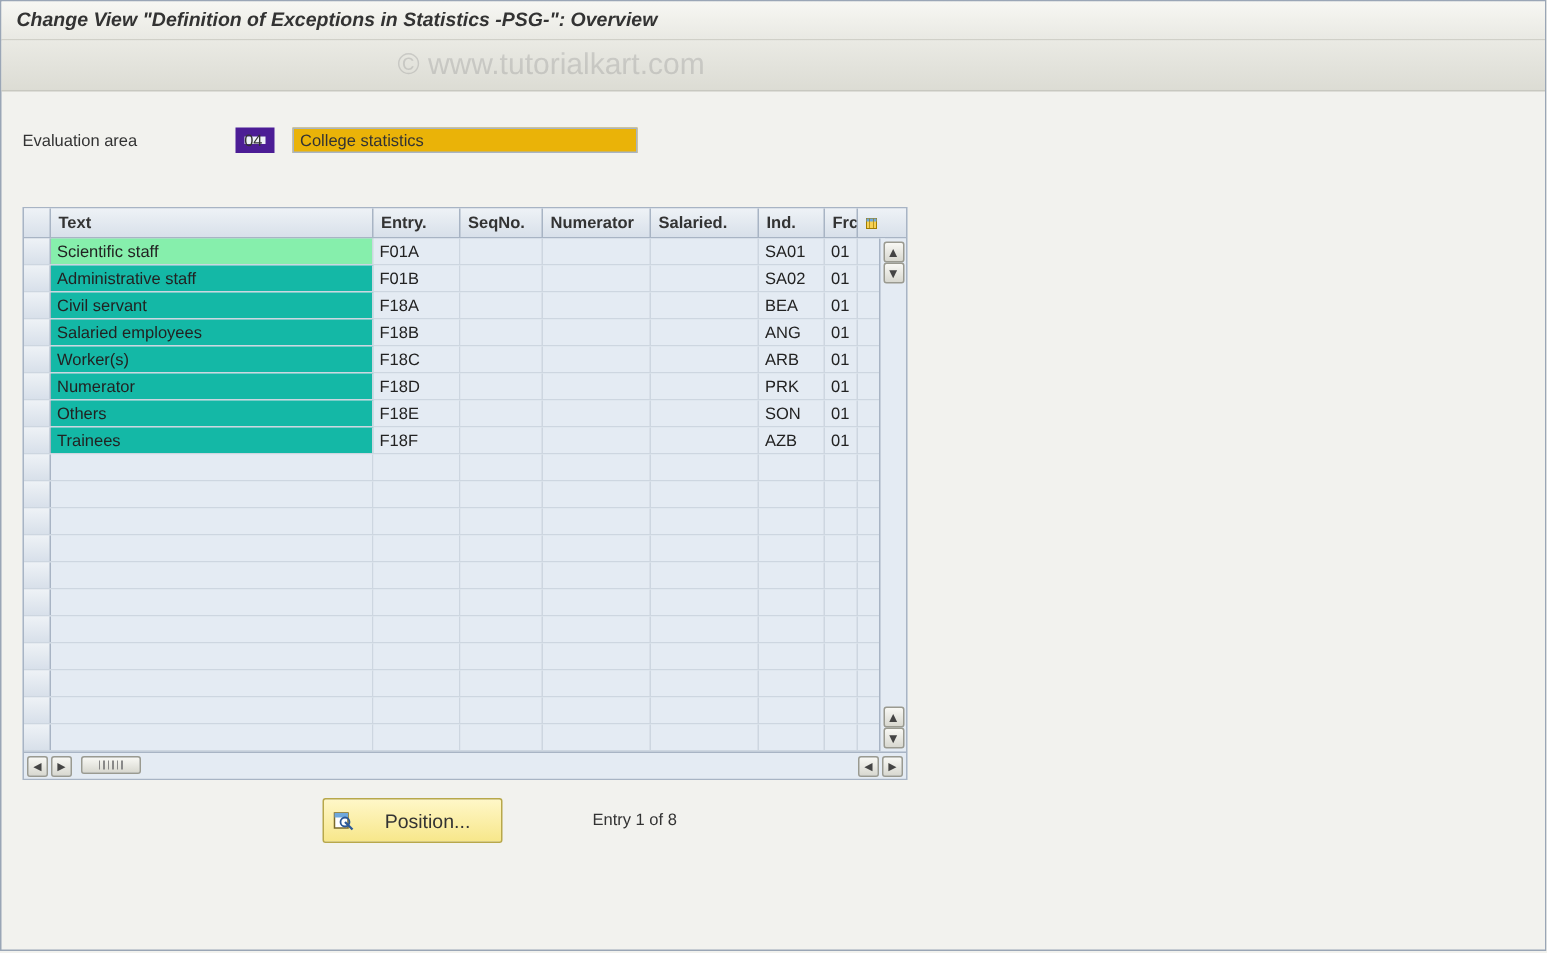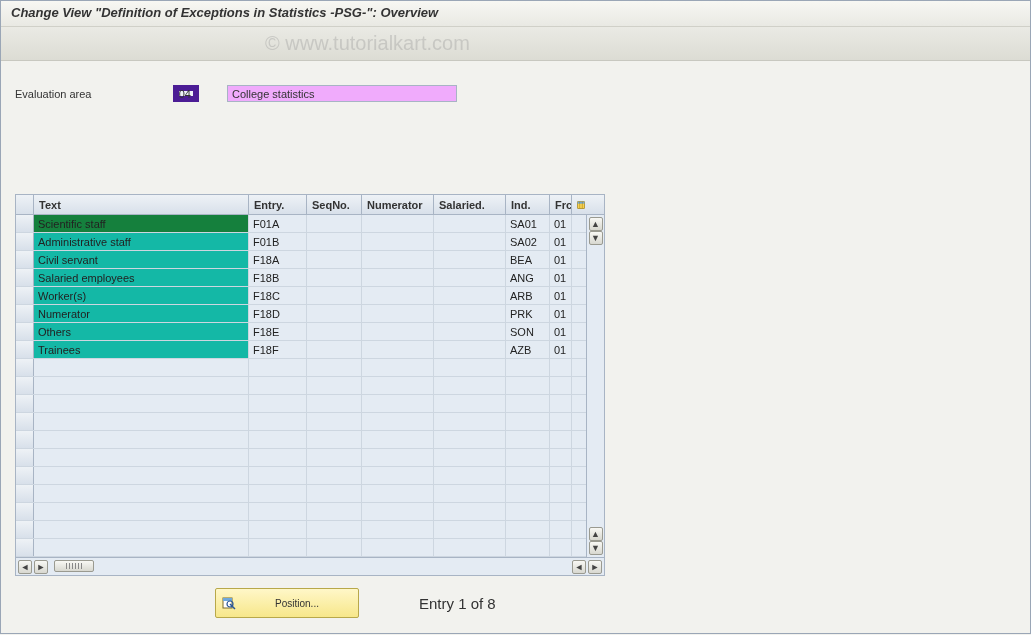--- a/index.html
+++ b/index.html
@@ -30,33 +30,33 @@
       position: absolute;
       top: 32px;
       left: 265px;
       color: rgba(150,150,150,0.35);
       font-size: 20px;
       font-weight: normal;
       pointer-events: none;
       z-index: 100;
     }
     .content-area { padding: 24px 14px 10px 14px; }
-    .eval-row { display: flex; align-items: center; gap: 28px; margin-bottom: 92px;}
+    .eval-row { display: flex; align-items: center; gap: 12px; margin-bottom: 36px;}
     .eval-label { width: 130px; color: #333; }
     .eval-code {
       width: 26px; height: 17px;
       background: #eef2f8;
       border: 6px solid #4c1d95;
       text-align: right; padding: 0 2px;
       font-size: 11px; color: #333;
       display: inline-flex; align-items: center; justify-content: flex-end;
     }
     .eval-desc {
       width: 230px; height: 17px;
-      background: #f0abfc;
+      background: #eab308;
       border: 1px solid #a8b4c4;
       padding: 0 4px; color: #333;
       display: inline-flex; align-items: center;
     }
     .grid-wrap {
       width: 590px;
       border: 1px solid #a8b4c4;
       background: #e8eef5;
       position: relative;
     }
@@ -82,21 +82,21 @@
     .grid-row { display:flex; height:18px; border-bottom:1px solid #cdd6e0;}
     .cell {
       border-right:1px solid #cdd6e0;
       padding:1px 4px;
       font-size:11px; color:#222;
       overflow:hidden; white-space:nowrap;
       display:flex; align-items:center;
     }
     .cell.sel { background:linear-gradient(#eef2f6,#d8e0ea); border-right:1px solid #a8b4c4;}
     .cell.txt { background:#14b8a6; }
-    .cell.txt.selected { background:#15803d; }
+    .cell.txt.selected { background:#86efac; }
     .cell.ro { background:#e4ebf3; }
     .cell.sb { background:#e4ebf3; border-right:none;}
     .grid-row.empty .cell.txt { background:#e4ebf3;}
     .vscroll {
       position:absolute; right:0; top:20px; bottom:18px; width:18px;
       background:#e4ebf3; border-left:1px solid #a8b4c4;
       display:flex; flex-direction:column; align-items:center; justify-content:space-between;
       padding:2px 0;
     }
     .vscroll .arrow, .hscroll .arrow {
@@ -120,29 +120,29 @@
       display:flex; align-items:center; justify-content:center;
     }
     .hscroll .thumb .grip { width:16px; height:6px;
       background:repeating-linear-gradient(90deg,#888,#888 1px,transparent 1px,transparent 3px);}
     .footer-row {
       margin-top: 12px;
       display:flex; align-items:center; gap:60px;
       padding-left: 200px;
     }
     .position-btn {
-      width: 144px; height: 20px;
+      width: 120px; height: 20px;
       background: linear-gradient(#fff7c8,#f7e78a);
       border:1px solid #b8a84a; border-radius:2px;
       display:flex; align-items:center; gap:6px;
       padding:14px 6px; cursor:pointer;
-      font-size:10px; color:#333;
+      font-size:13px; color:#333;
     }
     .position-btn .picon { width:14px; height:14px; display:flex; align-items:center; justify-content:center;}
-    .entry-label { color:#333; font-size:15px;}
+    .entry-label { color:#333; font-size:11px;}
     .outer-border { border:1px solid #9aa6b6; margin:0; height:634px;}
   </style>
 </head>
 <body>
 <div class="outer-border">
 
 <div class="title-bar">Change View "Definition of Exceptions in Statistics -PSG-": Overview</div>
 <div class="toolbar-strip"></div>
 <div class="watermark">© www.tutorialkart.com</div>
 

